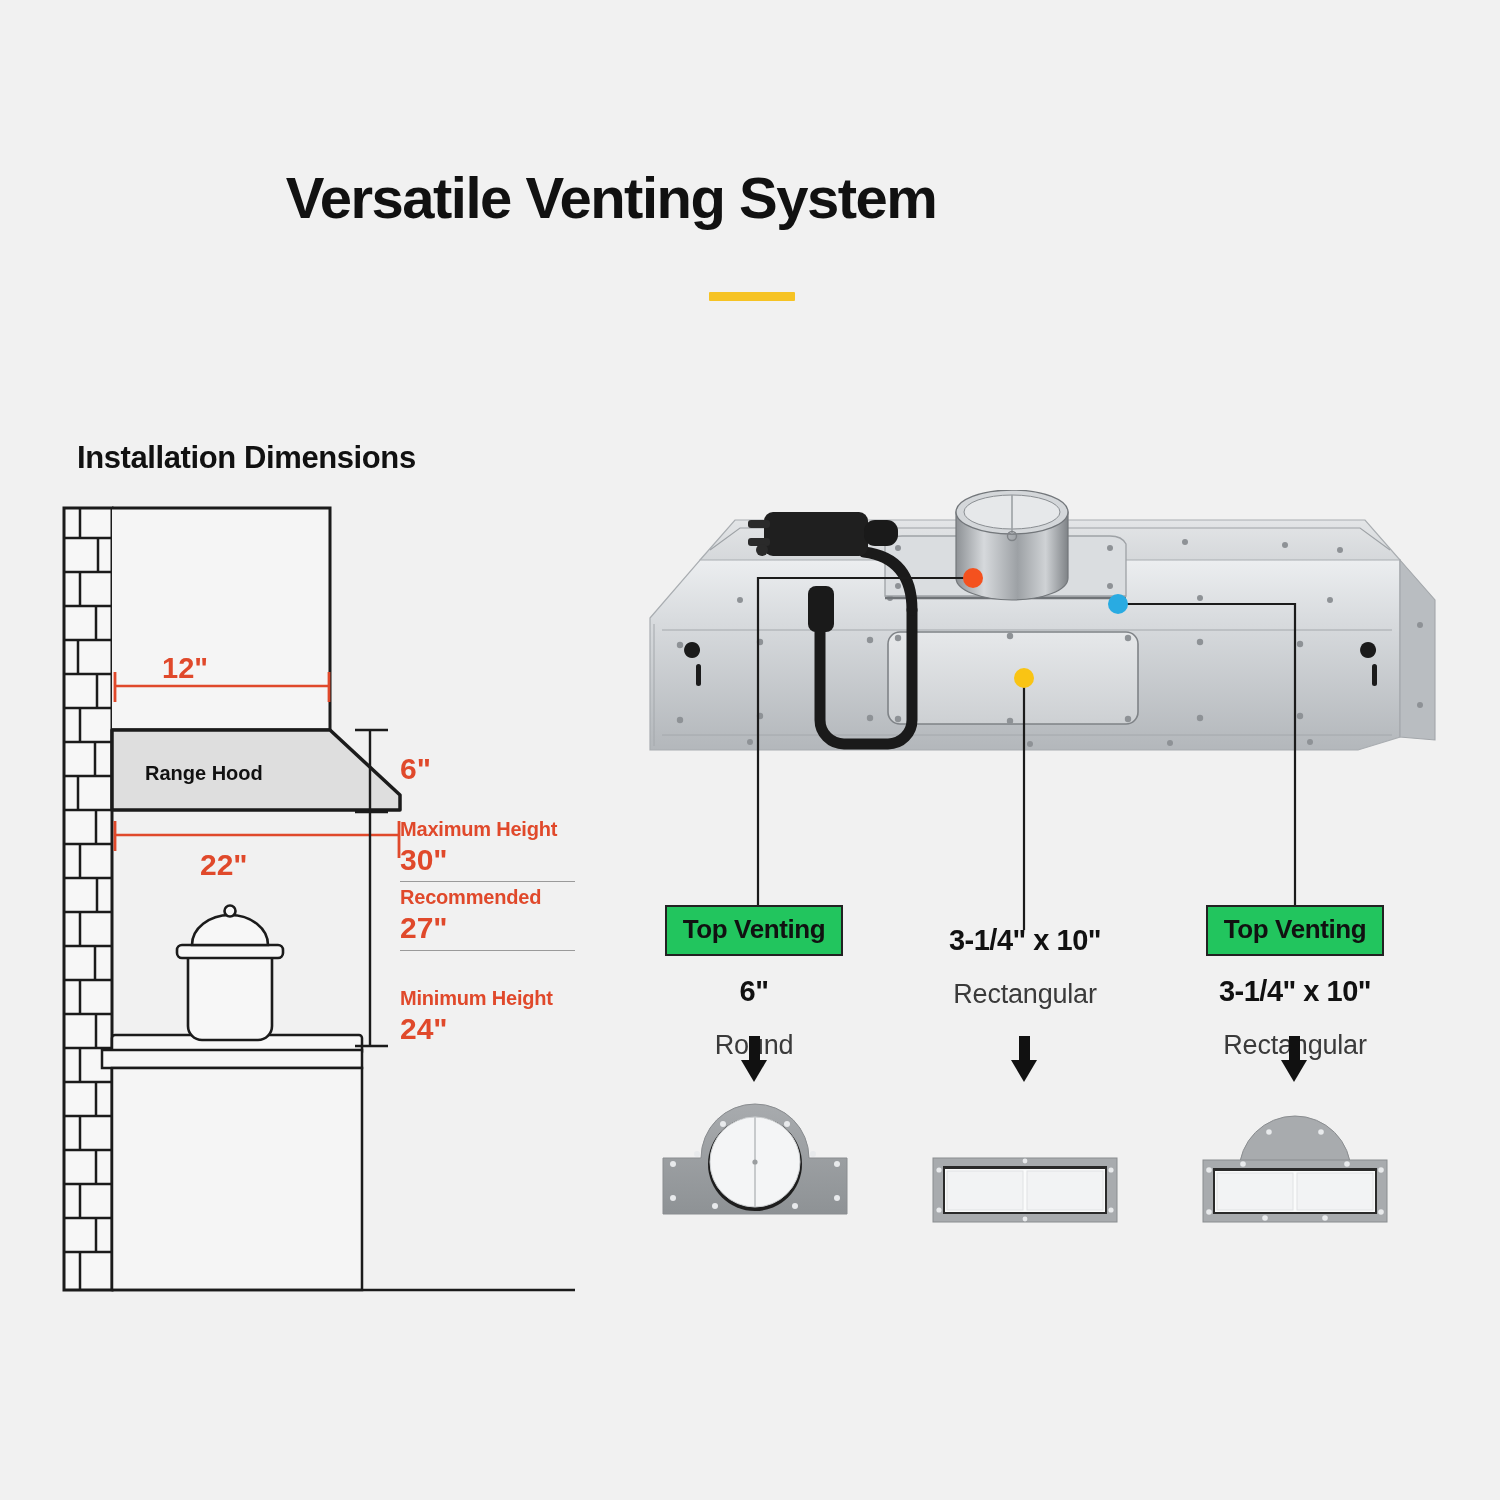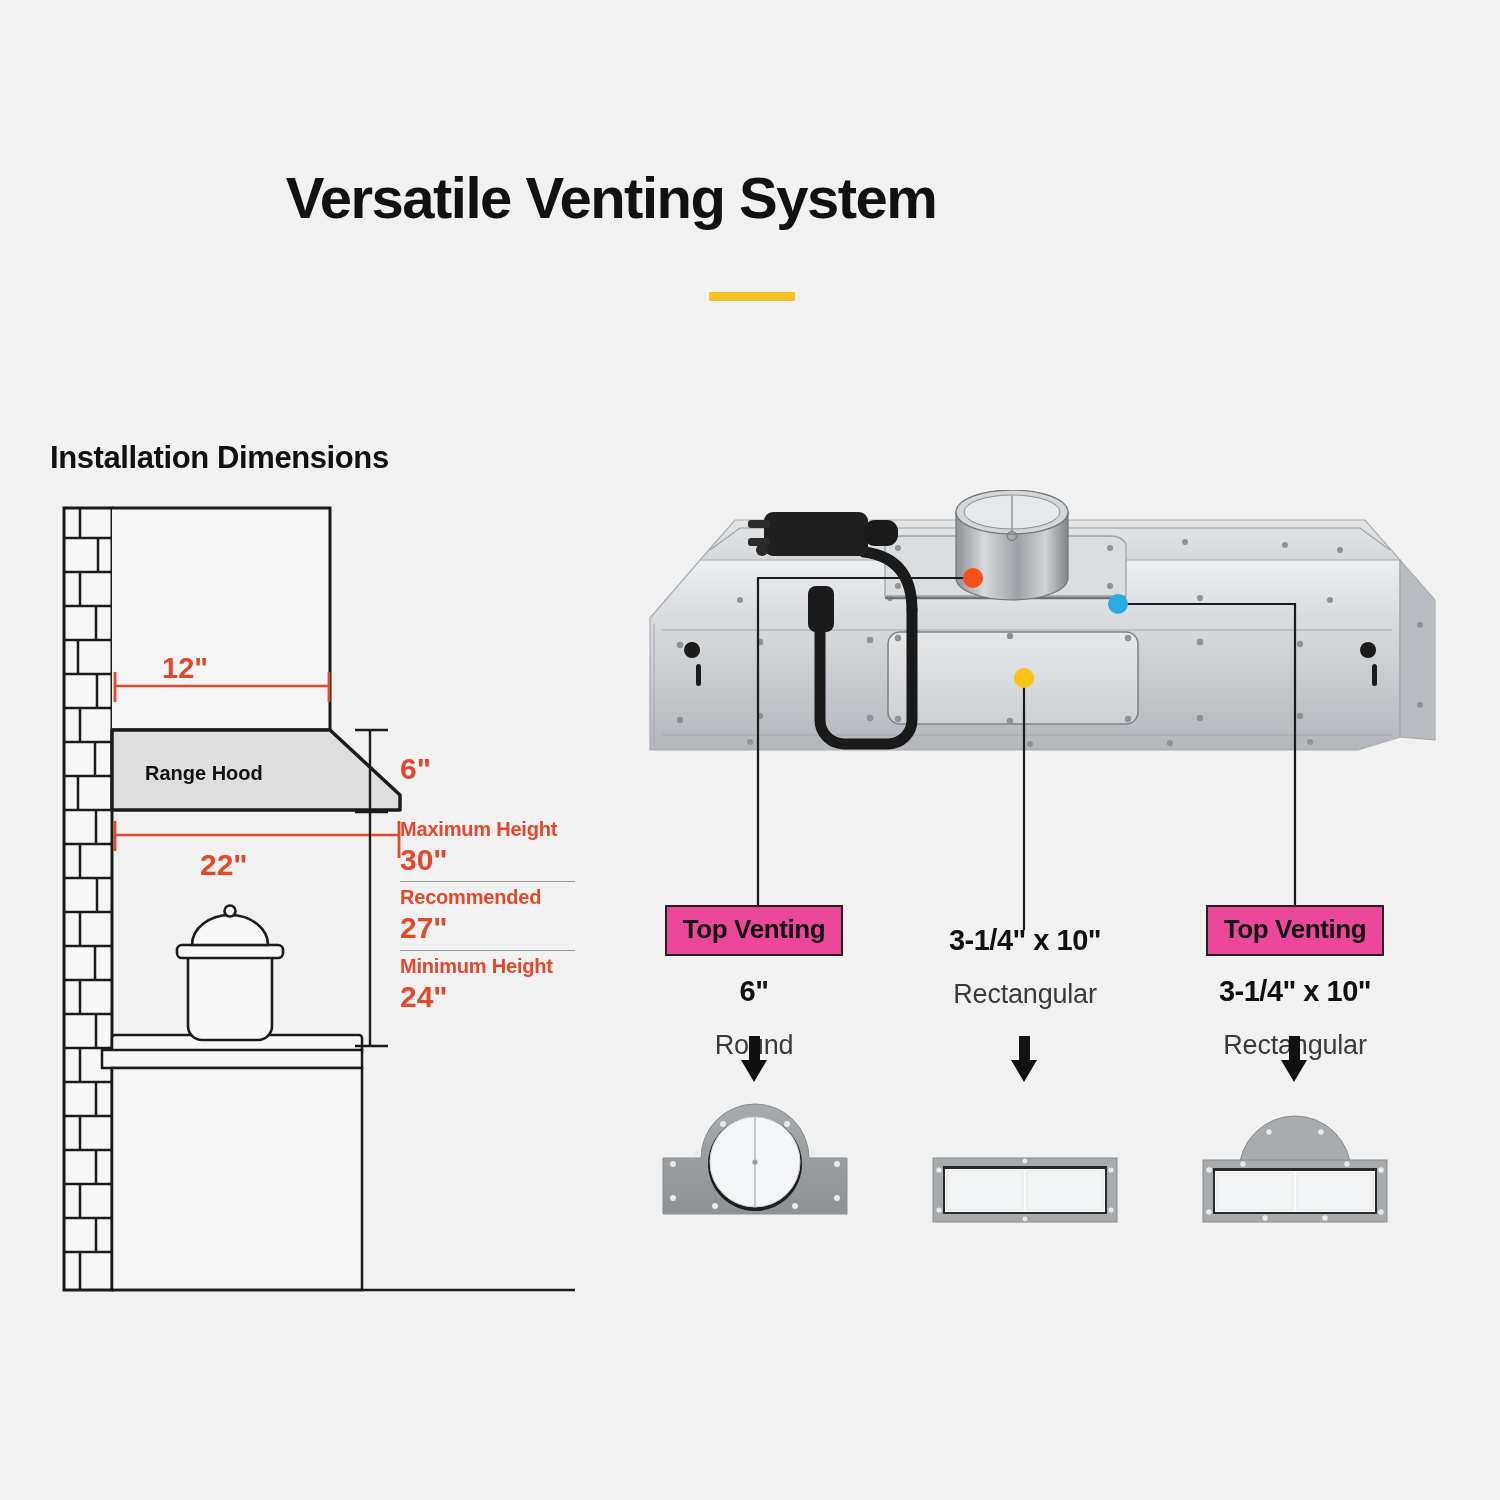--- a/index.html
+++ b/index.html
@@ -35,21 +35,21 @@
     left: 709px;
     width: 86px;
     height: 9px;
     background: #f6c324;
     border-radius: 1px;
   }
 
   .section-title {
     position: absolute;
     top: 440px;
-    left: 50px;
+    left: 77px;
     font-size: 31px;
     font-weight: bold;
     color: #111111;
     letter-spacing: -0.4px;
   }
 
   
   #install-diagram {
     position: absolute;
     left: 40px;
@@ -73,21 +73,21 @@
     width: 250px;
     text-align: center;
   }
   .vent-col.c1 { left: 629px; }
   .vent-col.c2 { left: 900px; }
   .vent-col.c3 { left: 1170px; }
 
   .vent-badge {
     display: inline-block;
     border: 2px solid #222222;
-    background: #ec4899;
+    background: #22c55e;
     padding: 7px 16px 9px 16px;
     font-size: 26px;
     font-weight: bold;
     color: #111111;
     letter-spacing: -0.4px;
     white-space: nowrap;
   }
   .vent-size {
     margin-top: 19px;
     font-size: 29px;
@@ -257,21 +257,21 @@
 </div>
 <div style="position:absolute; left:400px; top:881px; width:175px; height:1px; background:#9a9a9a;"></div>
 
 <div style="position:absolute; left:400px; top:886px; width:175px;">
   <div style="font-size:20px; font-weight:bold; color:#e0492b; letter-spacing:-0.2px;">Recommended</div>
   <div style="font-size:30px; font-weight:bold; color:#e0492b; margin-top:2px;">27"</div>
 </div>
 <div style="position:absolute; left:400px; top:950px; width:175px; height:1px; background:#9a9a9a;"></div>
 
 <div style="position:absolute; left:400px; top:955px; width:175px;">
-  <div style="font-size:20px; font-weight:bold; color:#e0492b; letter-spacing:-0.2px;">Minimum Height</div>
+  <div style="font-size:20px; font-weight:bold; color:#e0492b; letter-spacing:-0.2px;margin-top:32px;">Minimum Height</div>
   <div style="font-size:30px; font-weight:bold; color:#e0492b; margin-top:2px;">24"</div>
 </div>
 
 <svg id="venting-diagram" viewBox="0 0 830 800">
   <defs>
     <linearGradient id="topFace" x1="0" y1="0" x2="0" y2="1">
       <stop offset="0%" stop-color="#e3e5e7"></stop>
       <stop offset="55%" stop-color="#d0d3d6"></stop>
       <stop offset="100%" stop-color="#bfc3c7"></stop>
     </linearGradient>

